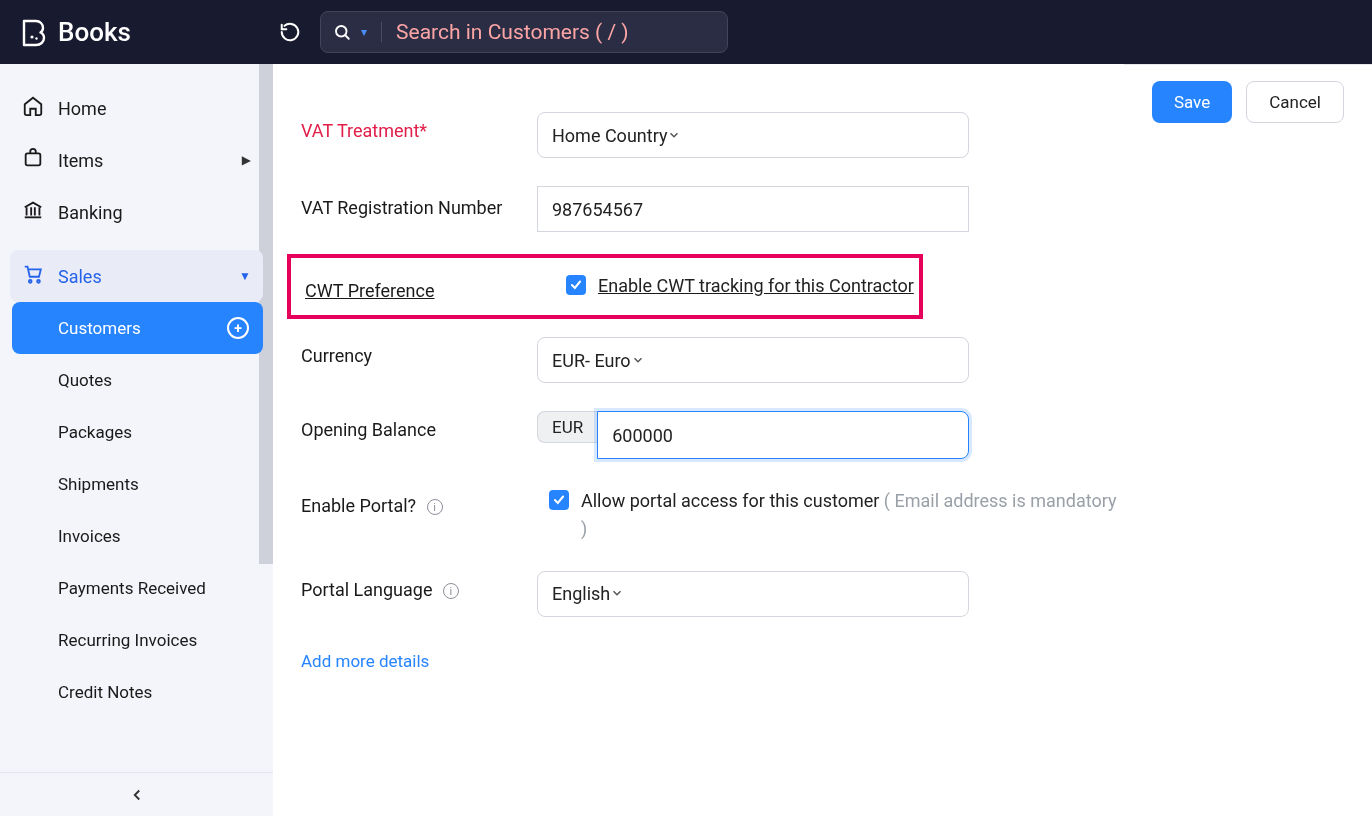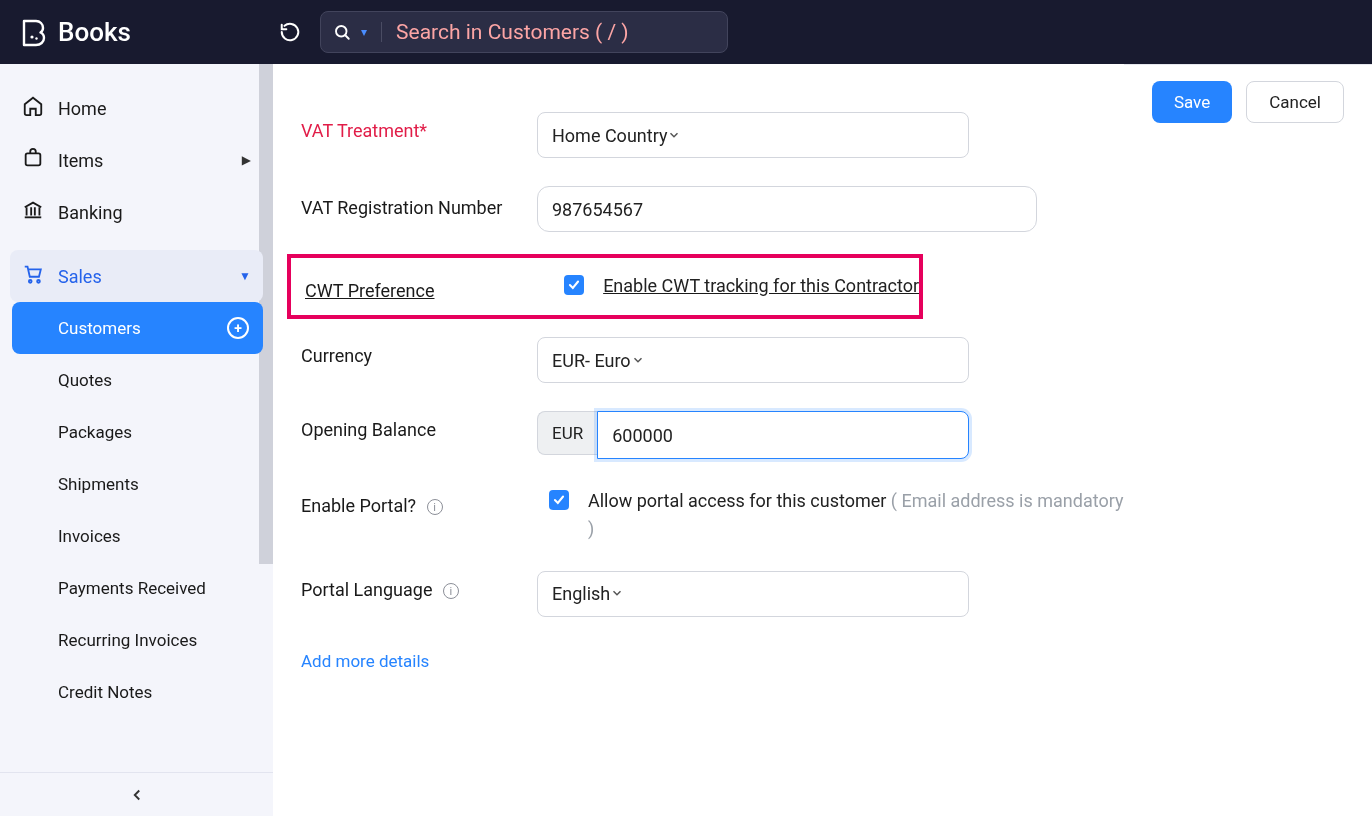--- a/index.html
+++ b/index.html
@@ -37,25 +37,25 @@
 
   .main { flex:1; display:flex; flex-direction:row; position:relative; background:#fff;}
   .form-area { flex:1; padding: 48px 0 0 28px; overflow:hidden;}
   .form-row { display:flex; align-items:flex-start; margin-bottom: 28px; }
   .label-col { width: 236px; padding-top: 8px; font-size: 18px; color:#1a1a1a;}
   .label-required { color:#e11d48; }
   .label-multiline { line-height: 1.5; }
   .field-col { flex:0 0 auto; }
   .select-box { width: 432px; height: 46px; border:1px solid #d3d6dd; border-radius:8px; display:flex; align-items:center; padding: 0 14px; font-size:18px; color:#222; background:#fff; cursor:pointer;}
   .select-chevron { color:#555; }
-  .text-input { width: 500px; height: 46px; border:1px solid #d3d6dd; border-radius:12px; padding: 0 14px; font-size:18px; color:#222; background:#fff;}
+  .text-input { width: 432px; height: 46px; border:1px solid #d3d6dd; border-radius:0; padding: 0 14px; font-size:18px; color:#222; background:#fff;}
   .input-group { display:flex; }
-  .input-prefix { height:44px; border:1px solid #d3d6dd; border-right:none; border-radius:8px 0 0 8px; background:#eef0f2; display:flex; align-items:center; padding:0 14px; font-size:17px; color:#222;}
+  .input-prefix { height:32px; border:1px solid #d3d6dd; border-right:none; border-radius:8px 0 0 8px; background:#eef0f2; display:flex; align-items:center; padding:0 14px; font-size:17px; color:#222;}
   .input-group .text-input { border-radius:0 8px 8px 0; width:372px; height:48px; border-color:#2684ff; box-shadow:0 0 0 3px rgba(38,132,255,0.18);}
-  .checkbox-line { display:flex; align-items:flex-start; gap: 19px; max-width: 600px; padding-left: 25px;}
+  .checkbox-line { display:flex; align-items:flex-start; gap: 12px; max-width: 600px; padding-left: 25px;}
   .checkbox { width:20px; height:20px; border-radius:4px; background:#2684ff; display:flex; align-items:center; justify-content:center; flex-shrink:0; margin-top:3px; cursor:pointer;}
   .checkbox svg { stroke:#fff; }
   .check-label { font-size:18px; color:#222; line-height:1.55;}
   .check-label .hint { color:#9aa0a8; }
   .highlight-row { border:4px solid #e6005c; padding: 14px 0 14px 0; margin: -6px 0 18px -14px; width: 636px; text-decoration: underline; }
   .highlight-row .form-row{ margin:0; padding-left:14px;}
   .link { color:#2684ff; font-size:17px; cursor:pointer; display:inline-block; margin-top:6px;text-align:right;}
   .info-icon { width:16px; height:16px; border:1.5px solid #8c8f98; border-radius:50%; display:inline-flex; align-items:center; justify-content:center; font-size:11px; color:#8c8f98; margin-left:6px; vertical-align:middle;}
 
   .footer { border-top:1px solid #e6e8ee; padding: 16px 28px; display:flex; gap:14px;}

